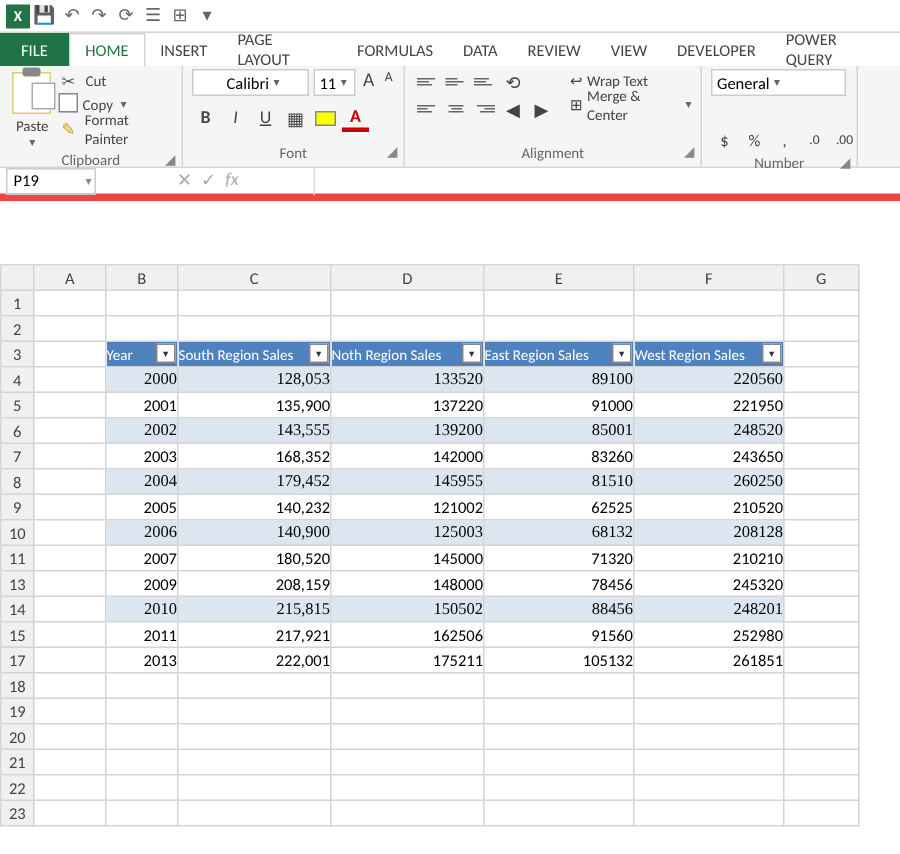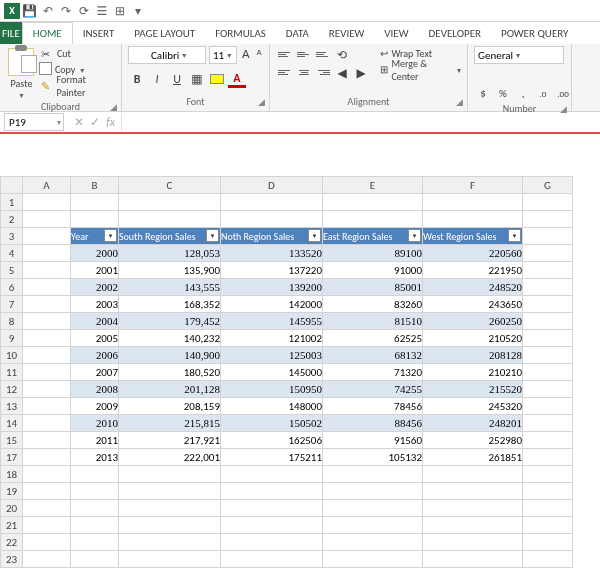--- a/index.html
+++ b/index.html
@@ -6,21 +6,21 @@
 body { background: #fff; width: 600px; height: 569px; overflow: hidden; font-size: 11px; }
 
 
 .titlebar { height: 22px; background: #fff; border-bottom: 1px solid #d4d4d4; display: flex; align-items: center; padding: 0 4px; gap: 2px; }
 .titlebar .ticon { width: 16px; height: 16px; display: flex; align-items: center; justify-content: center; color: #666; font-size: 12px; cursor: pointer; }
 .excel-logo { width: 16px; height: 16px; background: #217346; color: #fff; font-size: 10px; font-weight: bold; display: flex; align-items: center; justify-content: center; }
 
 
 .tabs { height: 22px; background: #fff; display: flex; align-items: stretch; }
 .tab { padding: 0 10px; font-size: 11px; color: #444; display: flex; align-items: center; cursor: pointer; }
-.tab.file { background: #217346; color: #fff; font-weight: normal; padding: 0 2px; }
+.tab.file { background: #217346; color: #fff; font-weight: normal; padding: 0 14px; }
 .tab.active { background: #fff; color: #217346; border: 1px solid #d4d4d4; border-bottom: none; }
 
 
 .ribbon { height: 68px; background: #f5f5f5; border-bottom: 1px solid #d4d4d4; display: flex; }
 .group { border-right: 1px solid #d4d4d4; padding: 2px 6px; display: flex; flex-direction: column; position: relative; }
 .group-body { flex: 1; display: flex; align-items: flex-start; gap: 4px; }
 .group-label { font-size: 10px; color: #666; text-align: center; height: 14px; line-height: 14px; position: relative; }
 .group-label .launcher { position: absolute; right: -2px; bottom: 0; font-size: 9px; color: #888; cursor: pointer; }
 
 .paste-btn { display: flex; flex-direction: column; align-items: center; width: 32px; cursor: pointer; padding-top: 2px; }
@@ -59,21 +59,21 @@
 .abtn span { height: 1px; background: #666; display: block; }
 .align-right { display: flex; flex-direction: column; gap: 1px; margin-left: 6px; font-size: 10px; color: #444; }
 .align-right .row { display: flex; align-items: center; gap: 3px; cursor: pointer; height: 15px; }
 
 .num-group .row1 { margin-bottom: 16px; }
 .num-dd { width: 90px; }
 .num-group .row2 { display: flex; gap: 2px; }
 .nbtn { width: 18px; height: 18px; display: flex; align-items: center; justify-content: center; cursor: pointer; font-size: 11px; color: #444; }
 
 
-.fbar { height: 22px; border-bottom: 2px solid #ef4444; display: flex; align-items: center; background: #fff; }
+.fbar { height: 22px; border-bottom: 5px solid #ef4444; display: flex; align-items: center; background: #fff; gap: 44px; }
 .namebox { width: 60px; height: 18px; border: 1px solid #ccc; margin: 0 4px; font-size: 11px; padding: 0 4px; display: flex; align-items: center; position: relative; }
 .namebox::after { content: "▾"; font-size: 8px; color: #888; position: absolute; right: 2px; }
 .fx-btns { display: flex; gap: 6px; padding: 0 6px; color: #aaa; font-size: 12px; }
 .fx-btns span { cursor: pointer; }
 .fx-input { flex: 1; height: 18px; border-left: 1px solid #ddd; padding: 0 4px; }
 
 
 .spacer { height: 42px; background: #fff; }
 
 
@@ -369,30 +369,20 @@
         <th class="rowhdr">11</th>
         <td class="cell"></td>
         <td class="cell band1 ">2007</td>
         <td class="cell band1 ">180,520</td>
         <td class="cell band1 ">145000</td>
         <td class="cell band1 ">71320</td>
         <td class="cell band1 ">210210</td>
         <td class="cell"></td>
       </tr>
       <tr>
-        <th class="rowhdr">12</th>
-        <td class="cell"></td>
-        <td class="cell band0 ">2008</td>
-        <td class="cell band0 ">201,128</td>
-        <td class="cell band0 ">150950</td>
-        <td class="cell band0 ">74255</td>
-        <td class="cell band0 ">215520</td>
-        <td class="cell"></td>
-      </tr>
-      <tr>
         <th class="rowhdr">13</th>
         <td class="cell"></td>
         <td class="cell band1 ">2009</td>
         <td class="cell band1 ">208,159</td>
         <td class="cell band1 ">148000</td>
         <td class="cell band1 ">78456</td>
         <td class="cell band1 ">245320</td>
         <td class="cell"></td>
       </tr>
       <tr>

